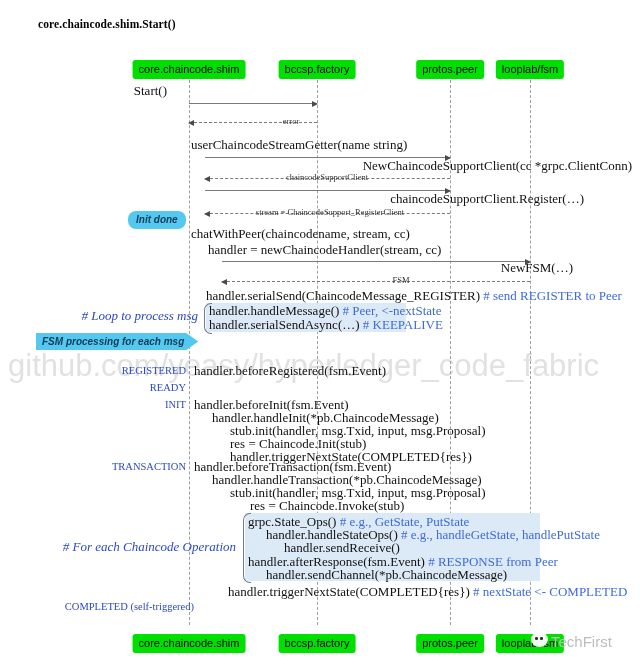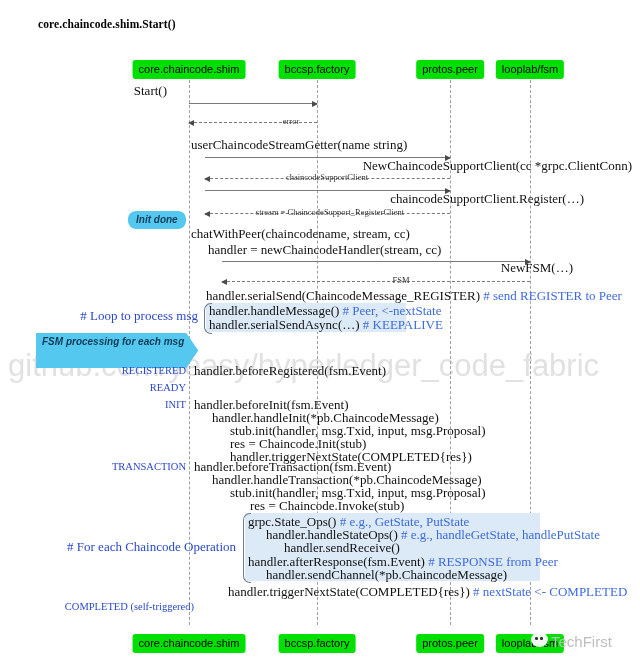--- a/index.html
+++ b/index.html
@@ -58,21 +58,21 @@
   .lbl{
     position:absolute;
     font-family:"Liberation Serif", serif;
     font-size:13px;
     line-height:12px;
     white-space:nowrap;
     color:#111;
   }
   .lbl.small{font-size:8.5px;color:#333;}
   .lbl.blue{color:#2b49c6;}
-  .lbl.r{transform:translateX(-100%);}
+  .lbl.r{transform:translateX(-100%);font-style:italic;}
 
   .cmt{color:#3d6bdc;}
 
   
   .state{
     position:absolute;
     font-family:"Liberation Serif", serif;
     font-size:10.5px;line-height:12px;
     color:#2b49c6;white-space:nowrap;
     transform:translateX(-100%);
@@ -97,21 +97,21 @@
     white-space:nowrap;
   }
   
   .banner{
     position:absolute;
     background:#55c8f0;
     color:#0d3a57;
     font-family:"Liberation Sans", sans-serif;
     font-style:italic;font-weight:bold;
     font-size:10px;line-height:17px;
-    height:35px;
+    height:17px;
     padding:0 14px 0 6px;
     white-space:nowrap;
     clip-path:polygon(0 0, calc(100% - 12px) 0, 100% 50%, calc(100% - 12px) 100%, 0 100%);
   }
 
   
   .brace{
     position:absolute;
     border:1px solid #6f7e8c;
     border-right:none;

